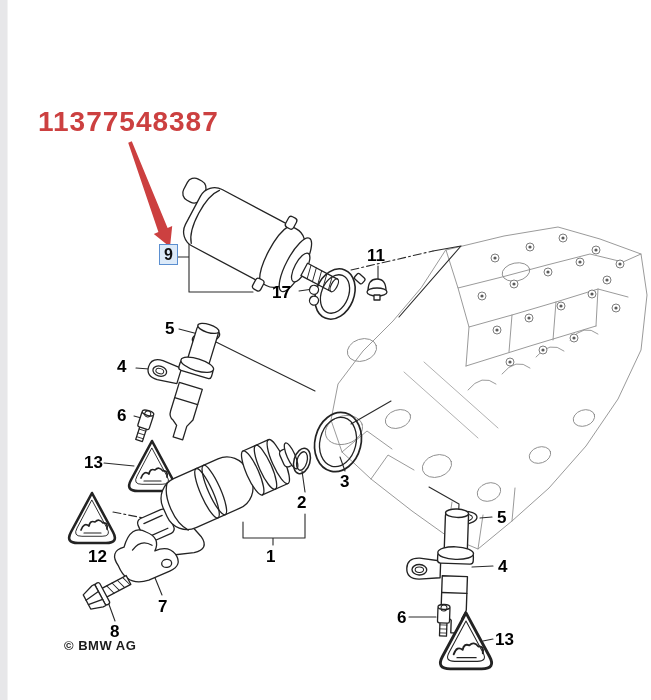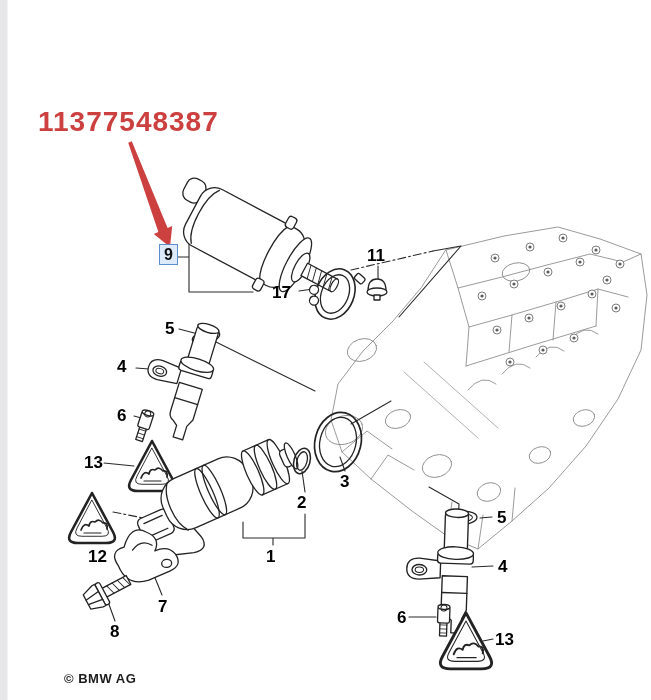--- a/index.html
+++ b/index.html
@@ -18,21 +18,21 @@
   .callout{
     position:absolute;font-size:17px;font-weight:bold;color:#000000;line-height:1;
     white-space:nowrap;
   }
   .callout.highlight{
     left:159px;top:244px;padding:2px 4px 1px 4px;
     border:1.5px solid #5b8fd0;background:#dceaf9;font-size:16px;color:#101010;
   }
   .copyright{
     position:absolute;left:64px;top:638px;
-    font-size:13px;font-weight:bold;color:#1b1b1b;letter-spacing:0.5px;margin-top:33px;
+    font-size:13px;font-weight:bold;color:#1b1b1b;letter-spacing:0.5px;
   }
   svg{position:absolute;left:0;top:0;}
   .ln{stroke:#2a2a2a;stroke-width:1.1;fill:none;stroke-linecap:round;stroke-linejoin:round;}
   .pt{stroke:#232323;stroke-width:1.3;fill:#ffffff;stroke-linecap:round;stroke-linejoin:round;}
   .ptn{stroke:#232323;stroke-width:1.3;fill:none;stroke-linecap:round;stroke-linejoin:round;}
   .eng{stroke:#8f8f8f;stroke-width:0.9;fill:none;stroke-linecap:round;stroke-linejoin:round;}
   .dashdot{stroke-dasharray:8 3 2 3;}
 </style>
 </head>
 <body>

